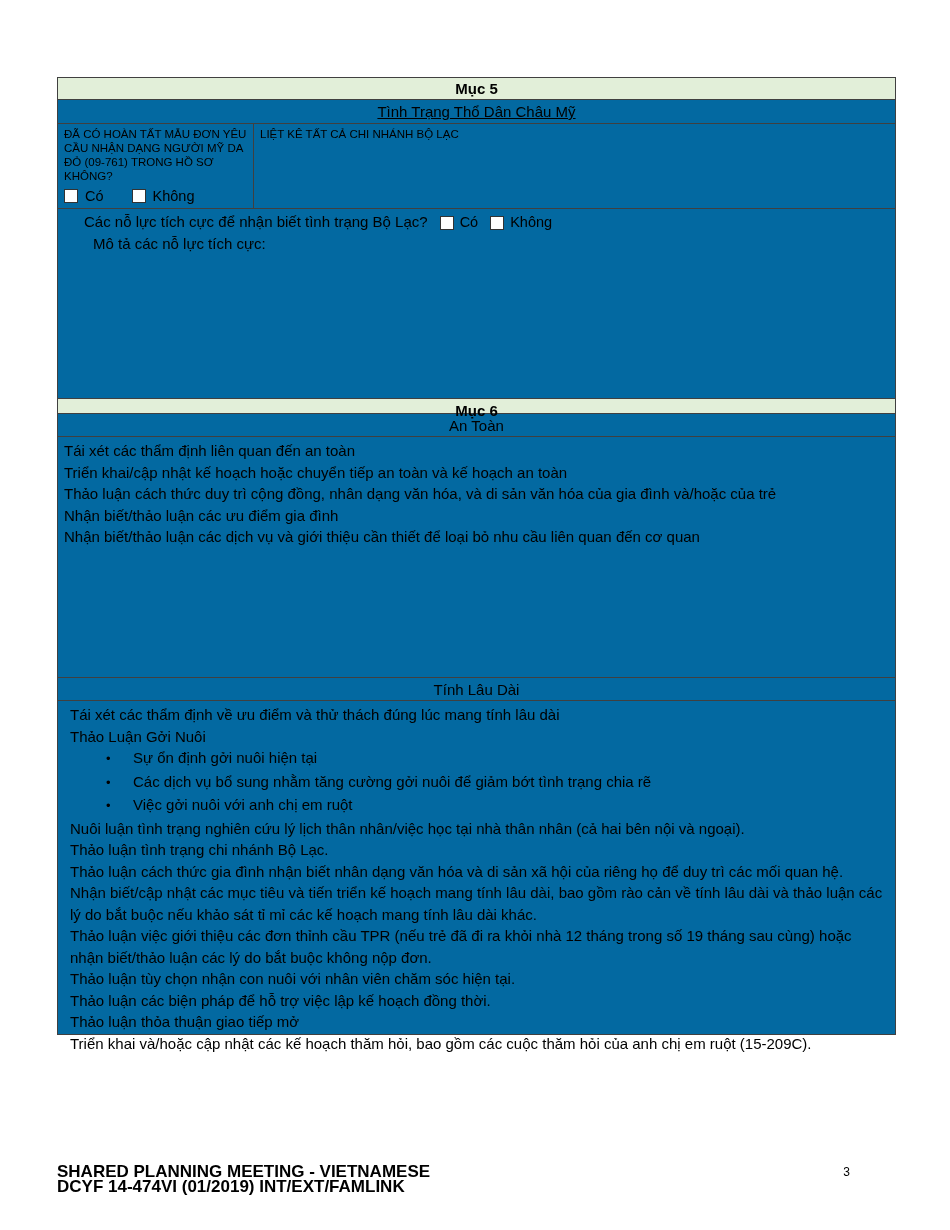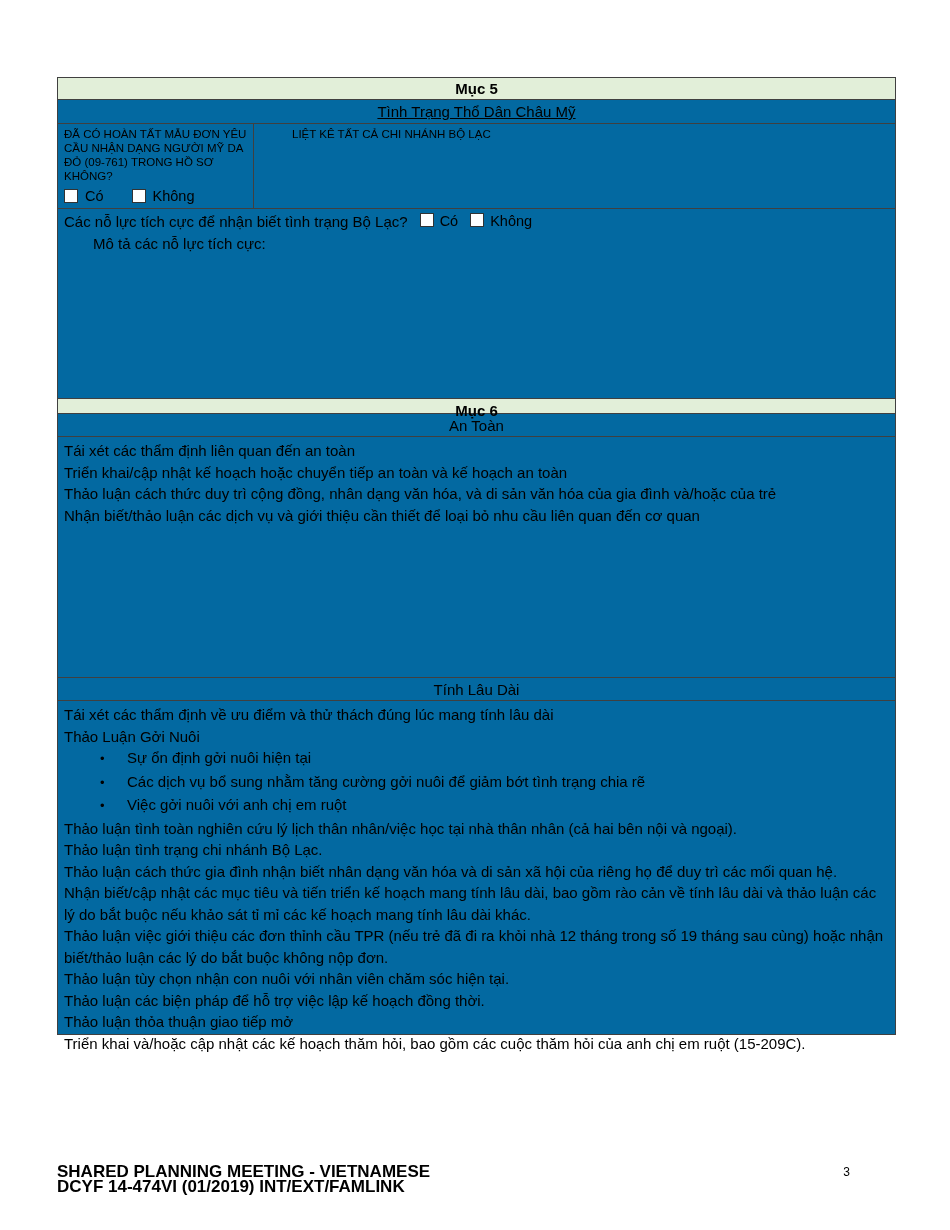--- a/index.html
+++ b/index.html
@@ -28,47 +28,47 @@
     height:24px; line-height:24px; text-align:center; font-size:15px;
   }
   .subtitle-row span { text-decoration:underline; }
 
   .split-row { height:85px; display:flex; }
   .cell-left {
     width:196px; border-right:1px solid #404040;
     padding:3px 6px 4px 6px; display:flex; flex-direction:column;
     justify-content:space-between;
   }
-  .cell-right { flex:1; padding:3px 6px;margin-left:32px; }
+  .cell-right { flex:1; padding:3px 6px; }
   .small-label { font-size:11.5px; line-height:14px; }
 
   .checkbox {
     display:inline-block; width:14px; height:14px;
     border:1px solid #333; background:#fff; vertical-align:-2px;
   }
   .cb-label { font-size:14.5px; margin-left:7px; }
   .cb-group { display:flex; align-items:center; }
   .cb-gap { width:28px; }
 
   .efforts-row { height:190px; padding:4px 6px; font-size:15px; }
-  .efforts-line { display:flex; align-items:flex-start; }
+  .efforts-line { display:flex; align-items:flex-end;margin-left:20px; }
   .efforts-line .checkbox { margin-left:12px; }
   .efforts-line .cb-label { margin-left:6px; }
   .describe-line { margin-top:5px; padding-left:29px; }
   .fill-area { position:absolute; left:0; right:0; top:52px; bottom:0; }
 
   .bold-center-row {
     height:23px; line-height:23px; text-align:center;
     font-weight:normal; font-size:15px;
   }
   .section-header.h23 { height:15px; line-height:23px; }
 
   .content-row { padding:3px 6px; font-size:15px; }
   .safety-row { height:241px; }
-  .perm-row { height:333px; }
+  .perm-row { height:333px;margin-left:6px; }
   .content-line { line-height:21.5px; }
   .bullet-line { line-height:22.5px; padding-left:36px; }
   .bullet-glyph { display:inline-block; width:27px; font-size:13px; }
 
   .footer {
     position:absolute; left:57px; top:1165px; width:839px;
     font-size:17px; font-weight:bold; line-height:14.5px;
   }
   .page-number {
     position:absolute; left:810px; top:1165px; width:40px;
@@ -118,38 +118,39 @@
     </div>
 
     <div class="row section-header h23">Mục 6</div>
 
     <div class="row bold-center-row">An Toàn</div>
 
     <div class="row content-row safety-row">
       <div class="content-line">Tái xét các thẩm định liên quan đến an toàn</div>
       <div class="content-line">Triển khai/cập nhật kế hoạch hoặc chuyển tiếp an toàn và kế hoạch an toàn</div>
       <div class="content-line">Thảo luận cách thức duy trì cộng đồng, nhân dạng văn hóa, và di sản văn hóa của gia đình và/hoặc của trẻ</div>
+      <div class="content-line">Nhận biết/thảo luận các ưu điểm gia đình</div>
       <div class="content-line">Nhận biết/thảo luận các dịch vụ và giới thiệu cần thiết để loại bỏ nhu cầu liên quan đến cơ quan</div>
     </div>
 
     <div class="row bold-center-row">Tính Lâu Dài</div>
 
     <div class="row content-row perm-row">
       <div class="content-line">Tái xét các thẩm định về ưu điểm và thử thách đúng lúc mang tính lâu dài</div>
       <div class="content-line">Thảo Luận Gởi Nuôi</div>
       <div class="bullet-line">
         <span class="bullet-glyph">•</span><span>Sự ổn định gởi nuôi hiện tại</span>
       </div>
       <div class="bullet-line">
         <span class="bullet-glyph">•</span><span>Các dịch vụ bổ sung nhằm tăng cường gởi nuôi để giảm bớt tình trạng chia rẽ</span>
       </div>
       <div class="bullet-line">
         <span class="bullet-glyph">•</span><span>Việc gởi nuôi với anh chị em ruột</span>
       </div>
-      <div class="content-line">Thảo luận tình toàn nghiên cứu lý lịch thân nhân/việc học tại nhà thân nhân (cả hai bên nội và ngoại).</div>
+      <div class="content-line">Nuôi luận tình trạng nghiên cứu lý lịch thân nhân/việc học tại nhà thân nhân (cả hai bên nội và ngoại).</div>
       <div class="content-line">Thảo luận tình trạng chi nhánh Bộ Lạc.</div>
       <div class="content-line">Thảo luận cách thức gia đình nhận biết nhân dạng văn hóa và di sản xã hội của riêng họ để duy trì các mối quan hệ.</div>
       <div class="content-line">Nhận biết/cập nhật các mục tiêu và tiến triển kế hoạch mang tính lâu dài, bao gồm rào cản về tính lâu dài và thảo luận các lý do bắt buộc nếu khảo sát tỉ mỉ các kế hoạch mang tính lâu dài khác.</div>
       <div class="content-line">Thảo luận việc giới thiệu các đơn thỉnh cầu TPR (nếu trẻ đã đi ra khỏi nhà 12 tháng trong số 19 tháng sau cùng) hoặc nhận biết/thảo luận các lý do bắt buộc không nộp đơn.</div>
       <div class="content-line">Thảo luận tùy chọn nhận con nuôi với nhân viên chăm sóc hiện tại.</div>
       <div class="content-line">Thảo luận các biện pháp để hỗ trợ việc lập kế hoạch đồng thời.</div>
       <div class="content-line">Thảo luận thỏa thuận giao tiếp mở</div>
       <div class="content-line">Triển khai và/hoặc cập nhật các kế hoạch thăm hỏi, bao gồm các cuộc thăm hỏi của anh chị em ruột (15-209C).</div>
     </div>
 

